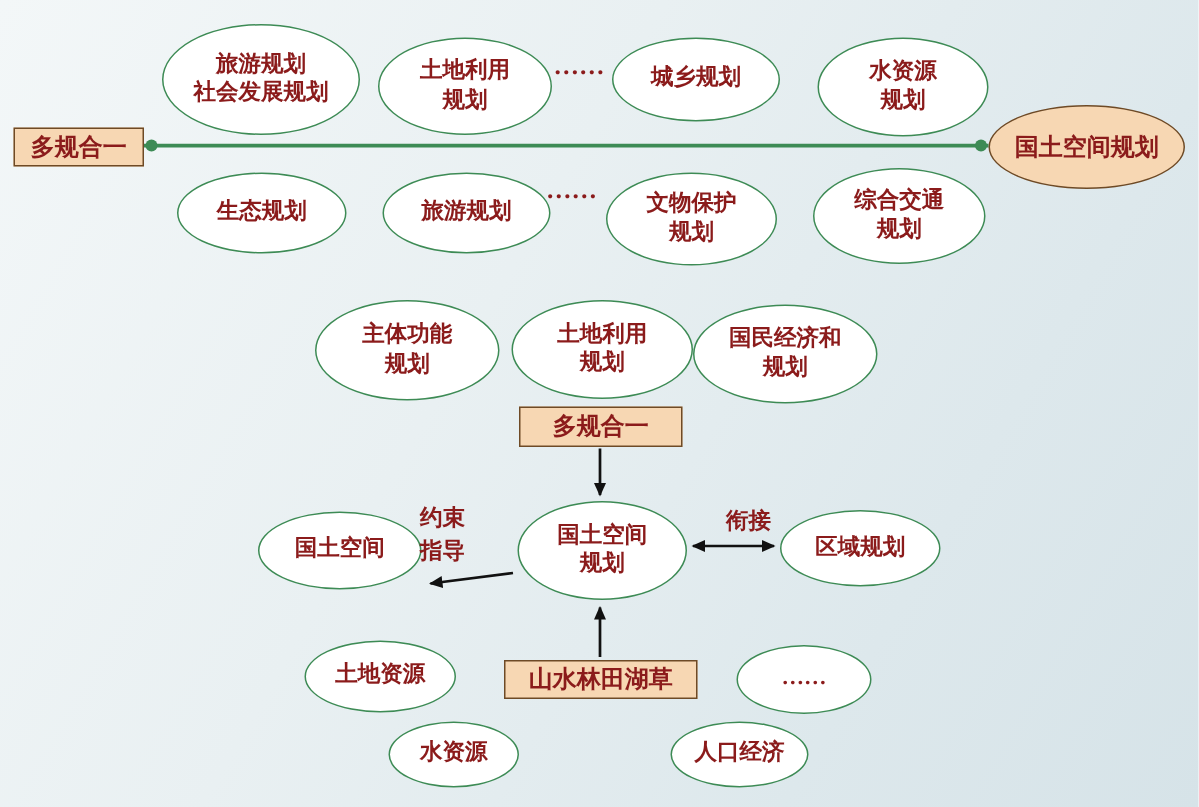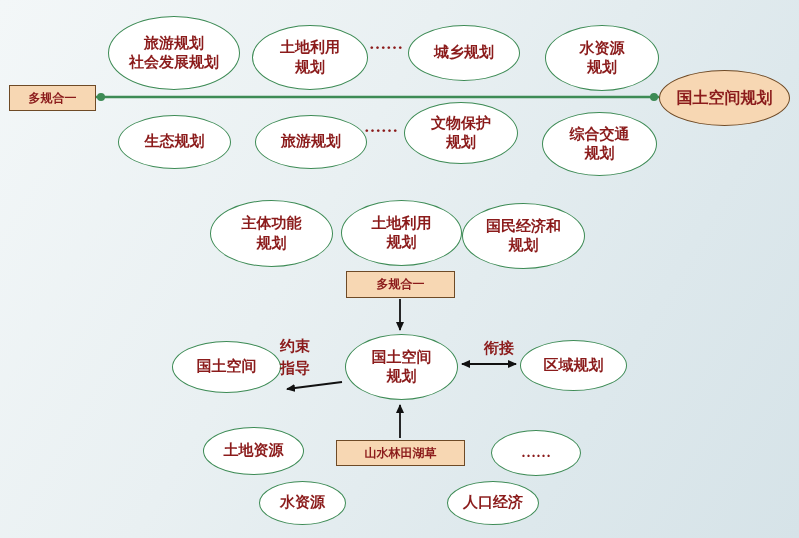--- a/index.html
+++ b/index.html
@@ -39,21 +39,21 @@
   }
   .tag-box {
     position: absolute;
     background: #f7d7b3;
     border: 1px solid #6e4a26;
     color: #8b1b1b;
     display: flex;
     align-items: center;
     justify-content: center;
     text-align: center;
-    font-size: 12px;
+    font-size: 16px;
     font-weight: 700;
     z-index: 3;
   }
   .tag-ellipse {
     position: absolute;
     background: #f7d7b3;
     border: 1.5px solid #6e4a26;
     border-radius: 50%;
     color: #8b1b1b;
     display: flex;
@@ -117,21 +117,21 @@
   <div class="ellipse" style="left:252px; top:25px; width:116px; height:65px;">土地利用
 规划</div>
   <div class="dots" style="left:362px; top:34px; width:48px;">……</div>
   <div class="ellipse" style="left:408px; top:25px; width:112px; height:56px;">城乡规划</div>
   <div class="ellipse" style="left:545px; top:25px; width:114px; height:66px;">水资源
 规划</div>
 
   <div class="ellipse" style="left:255px; top:115px; width:112px; height:54px;">旅游规划</div>
   <div class="ellipse" style="left:118px; top:115px; width:113px; height:54px;">生态规划</div>
   <div class="dots" style="left:357px; top:117px; width:48px;">……</div>
-  <div class="ellipse" style="left:404px; top:102px; width:114px; height:62px;">文物保护
+  <div class="ellipse" style="left:404px; top:115px; width:114px; height:62px;">文物保护
 规划</div>
   <div class="ellipse" style="left:542px; top:112px; width:115px; height:64px;">综合交通
 规划</div>
 
   <div class="ellipse" style="left:210px; top:200px; width:123px; height:67px;">主体功能
 规划</div>
   <div class="ellipse" style="left:341px; top:200px; width:121px; height:66px;">土地利用
 规划</div>
   <div class="ellipse" style="left:462px; top:203px; width:123px; height:66px;">国民经济和
 规划</div>

